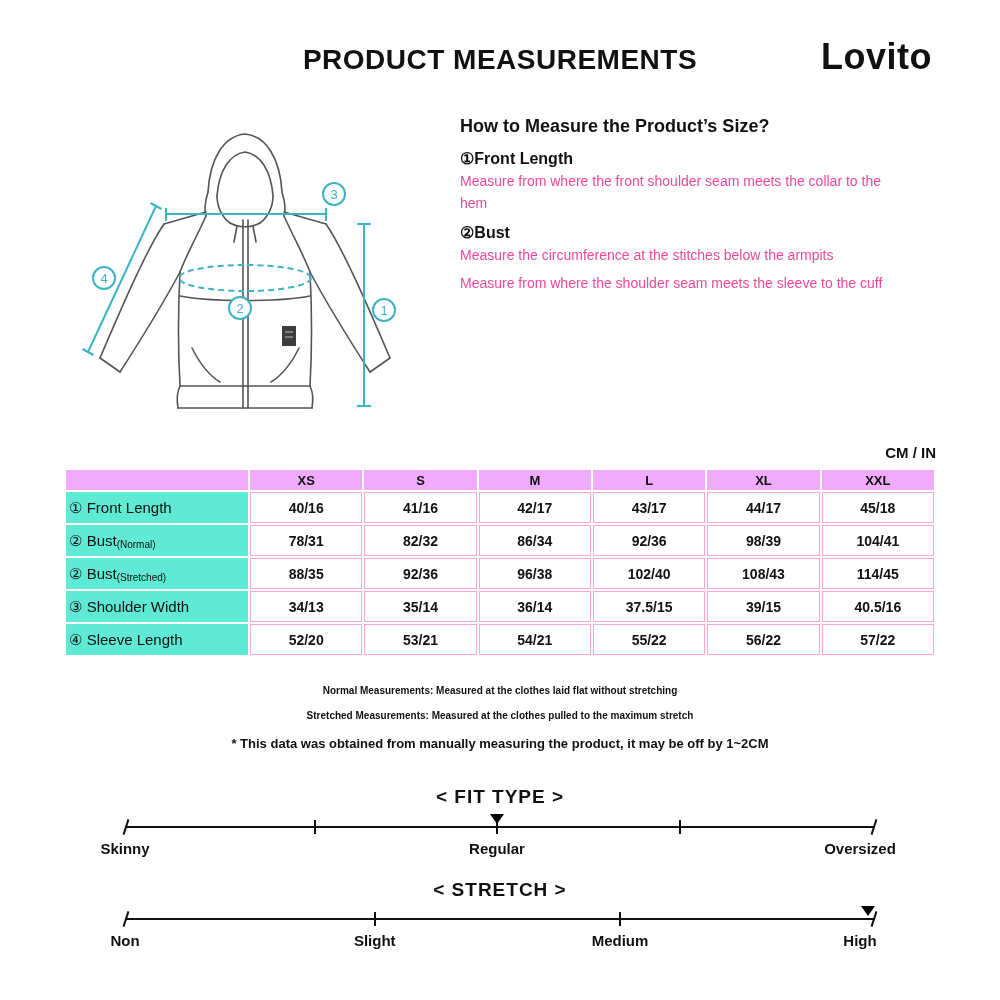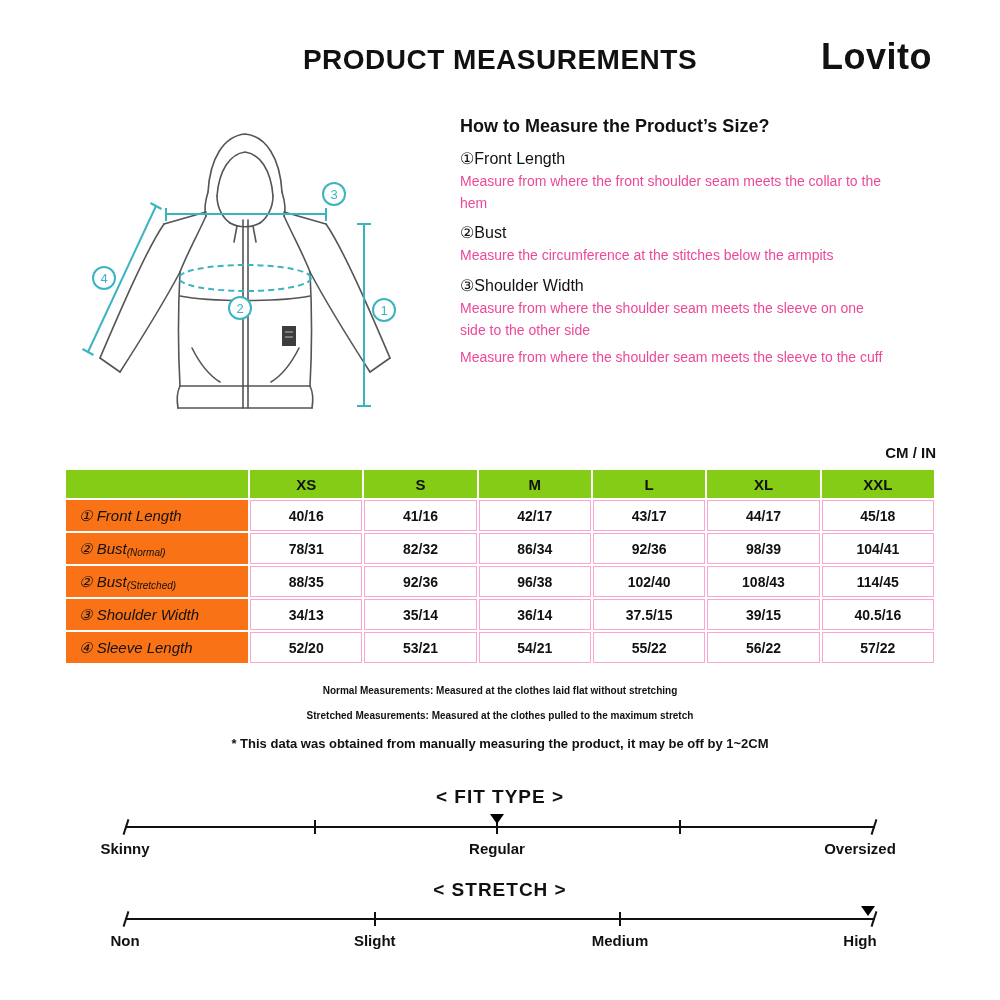--- a/index.html
+++ b/index.html
@@ -7,31 +7,31 @@
   .page { position:relative; width:1000px; height:1000px; overflow:hidden; background:#fff; }
 
   .title { position:absolute; top:44px; left:0; width:100%; text-align:center;
            font-size:28px; font-weight:bold; letter-spacing:.5px; }
   .brand { position:absolute; top:36px; right:68px; font-size:36px; font-weight:bold; letter-spacing:.5px; }
 
   .diagram { position:absolute; left:58px; top:118px; }
 
   .howto { position:absolute; left:460px; top:116px; width:485px; }
   .howto h2 { font-size:18px; margin:0 0 12px 0; font-weight:bold; }
-  .item-name { font-size:16px; font-weight:normal; margin-top:9px; }
+  .item-name { font-size:16px; font-weight:bold; margin-top:9px; }
   .item-desc { font-size:14px; color:#ec4899; line-height:1.55; margin:3px 0 6px 0; width:432px; }
 
   .units { position:absolute; top:444px; right:64px; font-size:15px; font-weight:bold; }
 
   .size-table { position:absolute; left:64px; top:468px; width:872px;
                 border-collapse:separate; border-spacing:2px; table-layout:fixed; }
   .size-table th, .size-table td { text-align:center; padding:0; }
-  .size-table thead th { background:#84cc16; font-size:15px; font-weight:bold; height:28px; }
-  .size-table td.row-label { background:#f97316; text-align:left; padding-left:13px;
-                             font-size:15px; font-weight:normal; height:31px;font-style:italic; }
+  .size-table thead th { background:#f0abfc; font-size:13px; font-weight:bold; height:20px; }
+  .size-table td.row-label { background:#5eead4; text-align:left; padding-left:3px;
+                             font-size:15px; font-weight:normal; height:31px; }
   .size-table td.row-label .sub { font-size:10px; vertical-align:-2px; }
   .size-table td.val { background:#fff; border:1px solid #f9a8d4; font-size:14px; font-weight:bold; height:29px; }
 
   .notes { position:absolute; top:678px; left:0; width:100%; text-align:center;
            font-size:10px; font-weight:bold; line-height:25px; }
   .disclaimer { position:absolute; top:736px; left:0; width:100%; text-align:center;
                 font-size:13px; font-weight:bold; }
 
   .scale-title { position:absolute; left:0; width:100%; text-align:center;
                  font-size:19px; font-weight:bold; letter-spacing:1px; }
@@ -132,24 +132,20 @@
 
     <div>
       <div class="item-name"><span>①</span><span>Front Length</span></div>
       <div class="item-desc">Measure from where the front shoulder seam meets the collar to the hem</div>
     </div>
     <div>
       <div class="item-name"><span>②</span><span>Bust</span></div>
       <div class="item-desc">Measure the circumference at the stitches below the armpits</div>
     </div>
     <div>
-      <div class="item-name"><span>③</span><span>Shoulder Width</span></div>
-      <div class="item-desc">Measure from where the shoulder seam meets the sleeve on one side to the other side</div>
-    </div>
-    <div>
       <div class="item-desc">Measure from where the shoulder seam meets the sleeve to the cuff</div>
     </div>
   </div>
 
   <div class="units">CM / IN</div>
 
   <table class="size-table">
     <colgroup>
         <col style="width:182px">
         <col>

